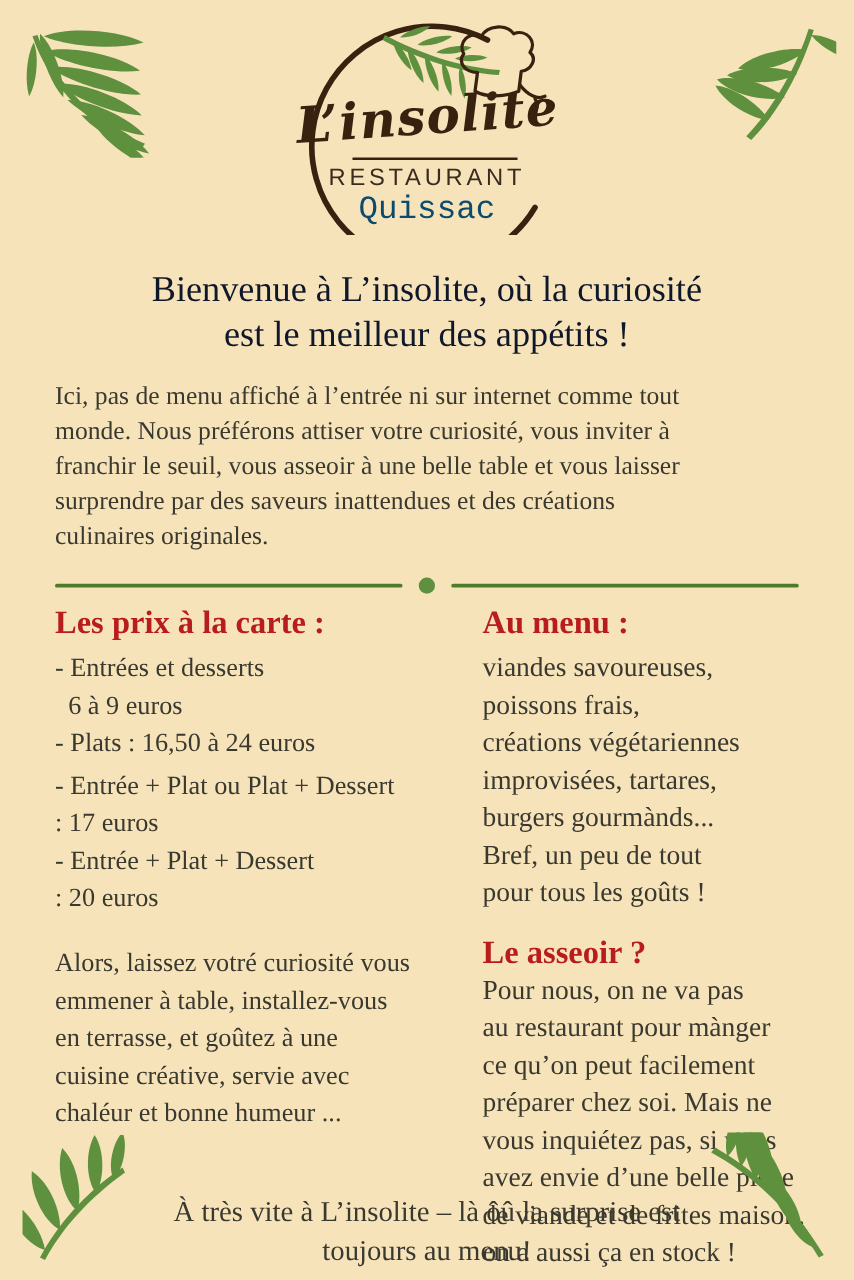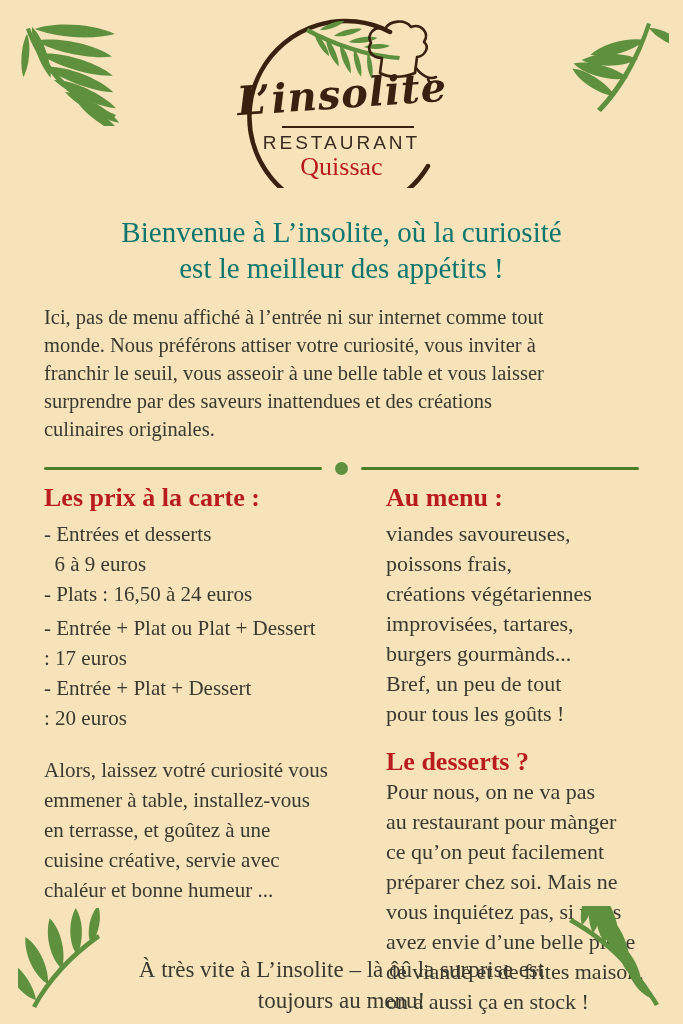--- a/index.html
+++ b/index.html
@@ -39,31 +39,31 @@
   .logo-type{
     position:absolute;top:116px;left:0;width:100%;
     text-align:center;
     font-family:Liberation Sans, sans-serif;
     font-size:19px;letter-spacing:3px;
     color:#3a2b20;
   }
   .logo-city{
     position:absolute;top:136px;left:0;width:100%;
     text-align:center;
-    font-family:Liberation Serif, serif;
+    font-family:Liberation Mono, monospace;
     font-size:26px;
-    color:#b91c1c;
+    color:#0c4a6e;
   }
 
   
   .welcome{
     margin:26px 30px 0;
     text-align:center;
     font-size:29px;line-height:1.25;
-    color:#0f766e;
+    color:#0f172a;
     white-space:pre-wrap;
   }
   .intro{
     margin:16px 38px 0 44px;
     font-size:20.5px;line-height:28px;
     white-space:pre-wrap;
   }
   .divider{
     display:flex;align-items:center;
     margin:19px 44px 0;
@@ -223,21 +223,21 @@
     </div>
     <div class="col-right">
       <h2>Au menu :</h2>
       <div class="txt mt6">viandes savoureuses,
 poissons frais,
 créations végétariennes
 improvisées, tartares,
 burgers gourmànds...
 Bref, un peu de tout
 pour tous les goûts !</div>
-      <h2 class="mt18">Le desserts ?</h2>
+      <h2 class="mt18">Le asseoir ?</h2>
       <div class="txt">Pour nous, on ne va pas
 au restaurant pour mànger
 ce qu’on peut facilement
 préparer chez soi. Mais ne
 vous inquiétez pas, si vous
 avez envie d’une belle plèce
 de viande et de frites maison,
 on a aussi ça en stock !</div>
     </div>
   </div>

